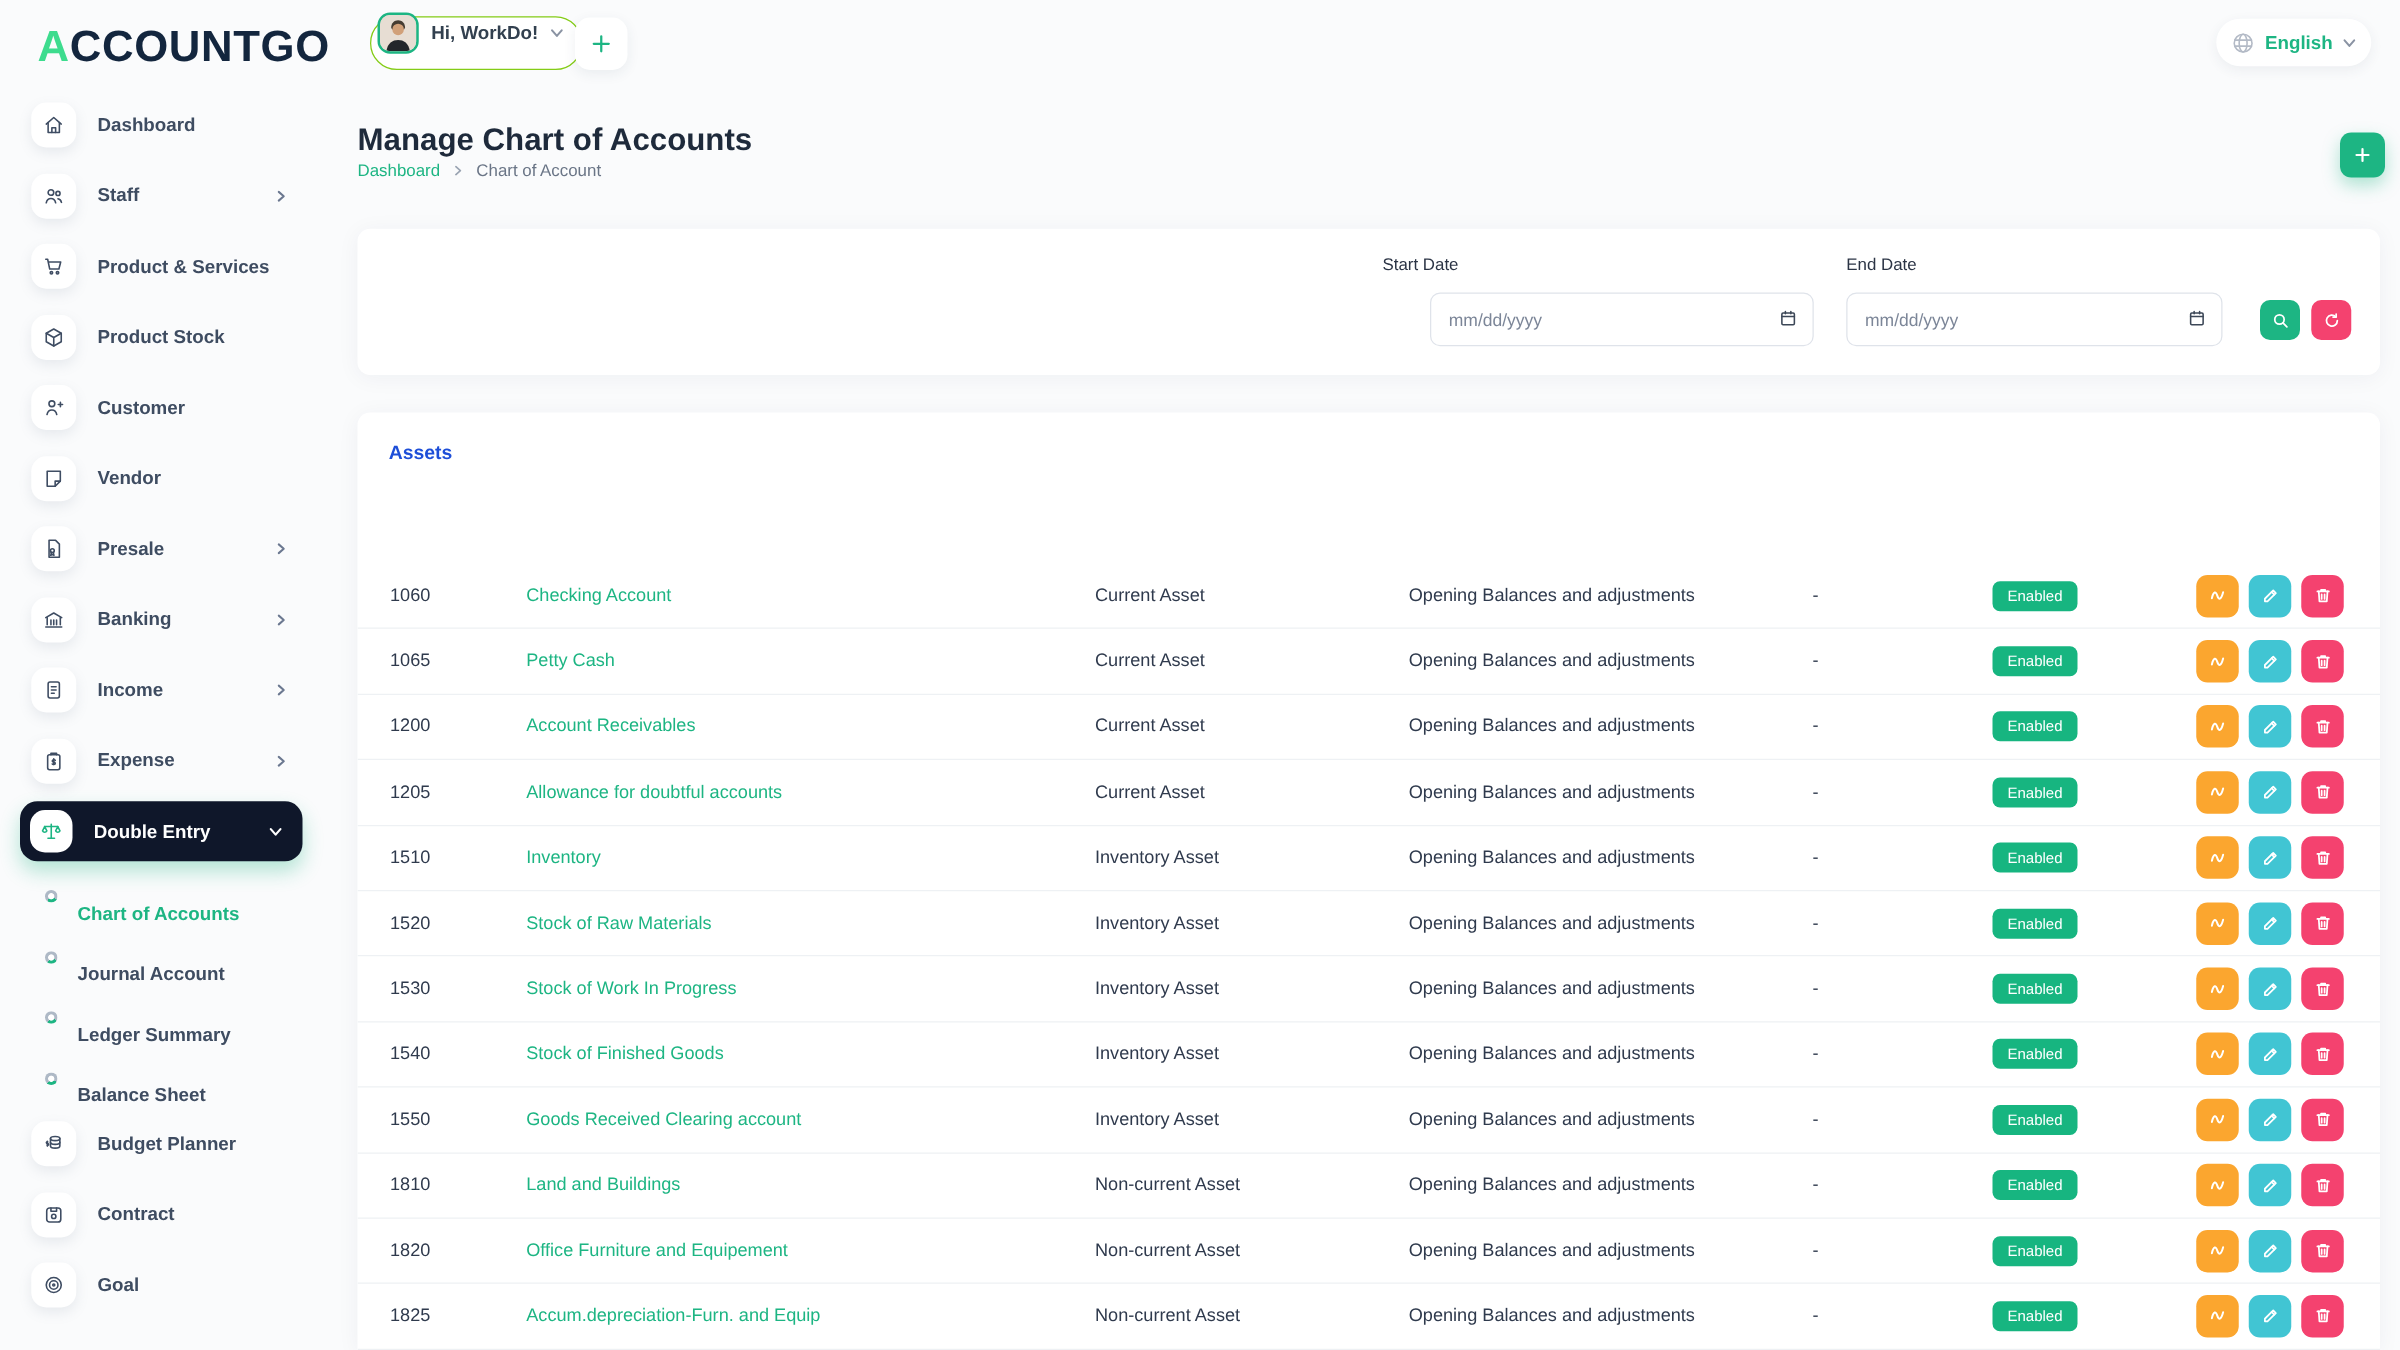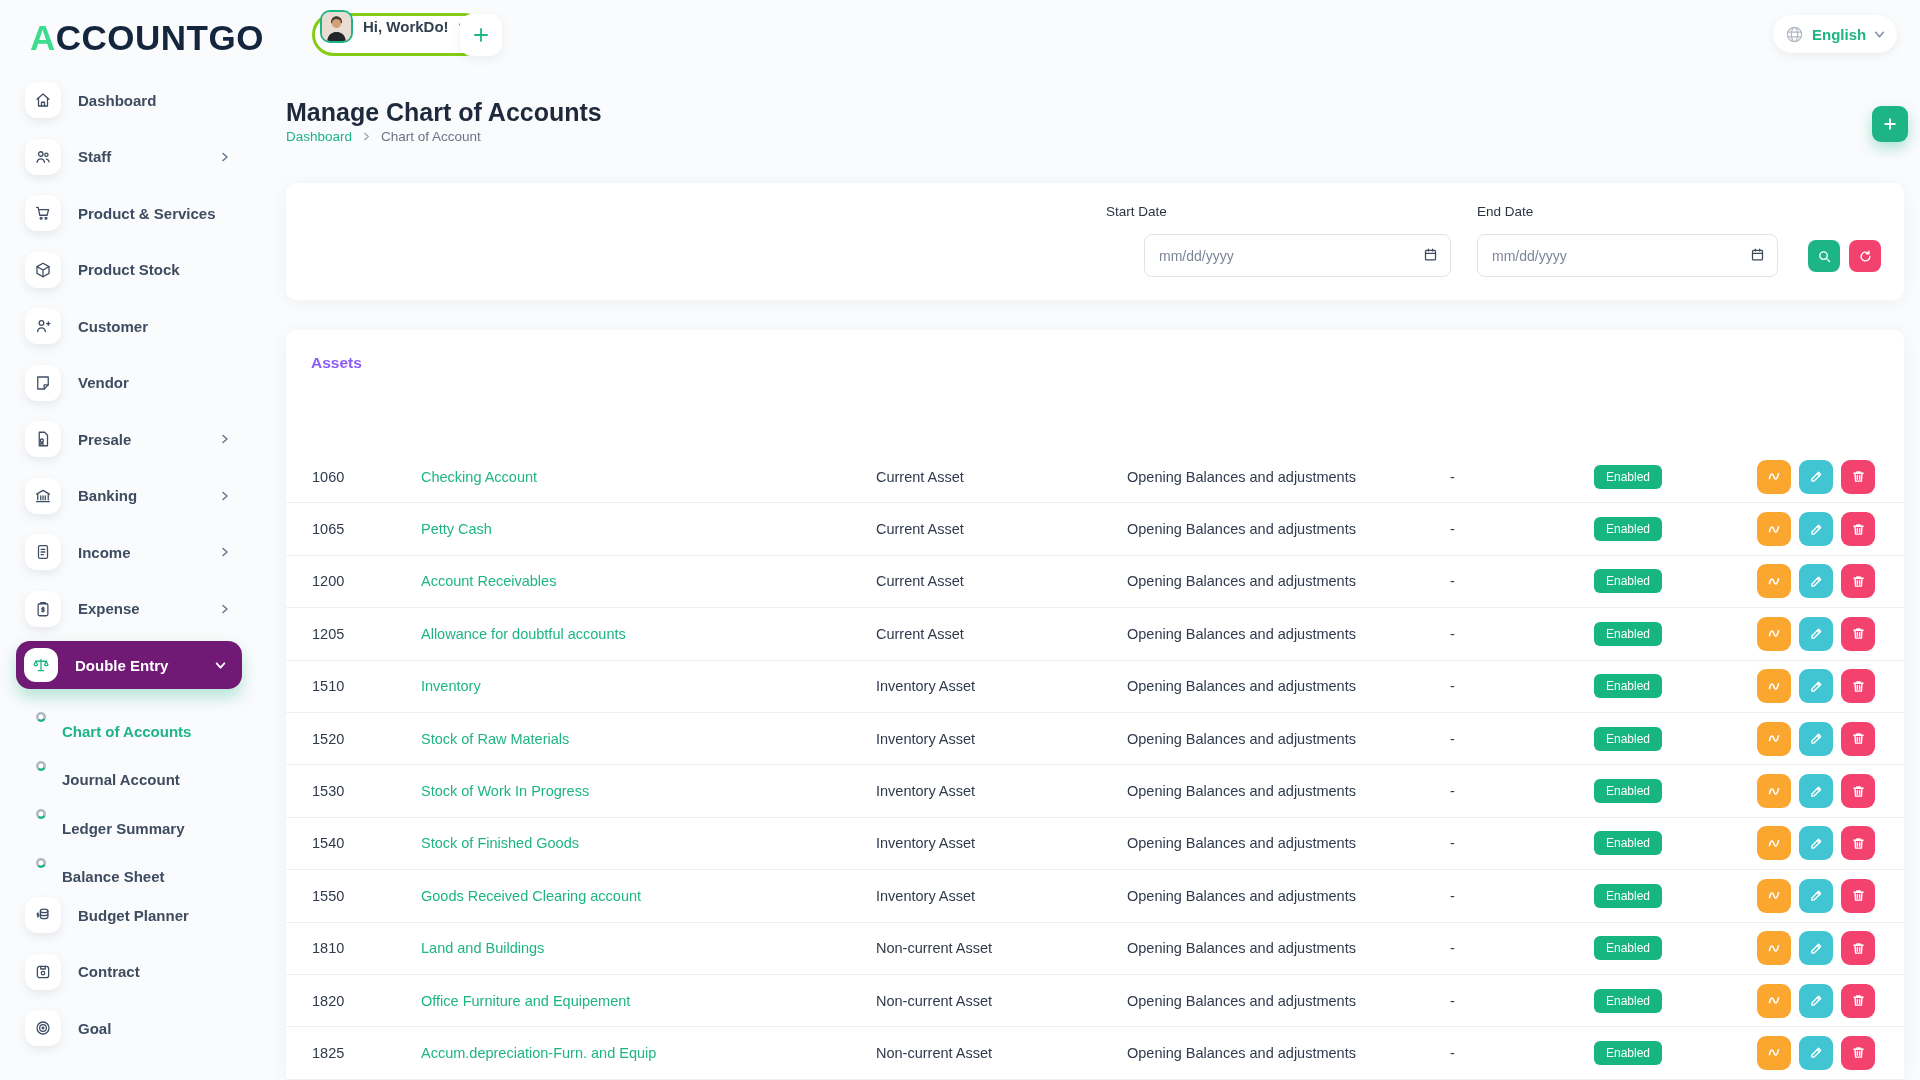--- a/index.html
+++ b/index.html
@@ -21,40 +21,40 @@
   .icon-sq {
     width:36px; height:36px; border-radius:12px; background:#fff;
     box-shadow:0 4px 10px rgba(110,125,150,.14);
     display:flex; align-items:center; justify-content:center;
     color:#3f4d63; flex:0 0 auto;
   }
   .nav-label { margin-left:17px; font-size:15px; font-weight:600; color:#3e4c61; white-space:nowrap; }
   .nav-caret { margin-left:auto; color:#6b7890; margin-right:22px; }
   .nav-item.active {
     height:48px; margin:4px 16px; width:226px; padding:0 16px 0 8px;
-    background:#701a75; border-radius:14px;
+    background:#0f172a; border-radius:14px;
     box-shadow:0 8px 16px rgba(29,181,131,.32);
   }
   .nav-item.active .icon-sq { width:34px; height:34px; color:#1db583; box-shadow:none; }
   .nav-item.active .nav-label { color:#fff; font-weight:700; }
   .nav-item.active .nav-caret { color:#fff; margin-right:0; }
   .sub-item { height:48.5px; display:flex; align-items:center; padding-left:36px; cursor:pointer; }
   .bullet {
     width:10px; height:10px; border-radius:50%; flex:0 0 auto;
     background:
       radial-gradient(circle at center, #fff 0 2.2px, transparent 2.8px),
       conic-gradient(from 120deg, #1db583 0 28%, #aeb9c6 28% 100%);
   }
   .sub-label { margin-left:16px; font-size:15px; font-weight:600; color:#3e4c61; white-space:nowrap;margin-top:28px; }
   .sub-item.active .sub-label { color:#1db583; font-weight:700; }
 
   
   .greeting-pill {
-    position:absolute; left:312px; top:13px; height:43px; border-radius:22px;
-    background:#fff; border:3px solid #84cc16; display:flex; align-items:center;
+    position:absolute; left:296px; top:13px; height:43px; border-radius:22px;
+    background:#fff; border:1px solid #84cc16; display:flex; align-items:center;
     padding:0 14px 16px 5px; cursor:pointer;
   }
   .avatar { width:33px; height:33px; border-radius:10px; border:2px solid #1db583; overflow:hidden; background:#e7ddd3; flex:0 0 auto; }
   .greeting-text { margin-left:10px; font-size:15px; font-weight:600; color:#32404f; white-space:nowrap; }
   .greeting-pill .caret { margin-left:9px; color:#8a93a3; }
   .add-workspace-btn {
     position:absolute; left:460px; top:14px; width:42px; height:42px; border-radius:12px;
     background:#fff; box-shadow:0 3px 10px rgba(40,60,90,.08);
     display:flex; align-items:center; justify-content:center; color:#1db583; cursor:pointer; border:none;
   }
@@ -102,21 +102,21 @@
   }
   .search-btn { left:1522px; background:#1db583; }
   .reset-btn { left:1563px; background:#f4426f; }
 
   
   .table-card {
     position:absolute; left:286px; top:330px; width:1618px; height:750px;
     background:#fff; border-radius:10px 10px 0 0; box-shadow:0 2px 18px rgba(25,45,70,.05);
     overflow:hidden;
   }
-  .section-title { position:absolute; left:25px; top:24px; font-size:15.5px; font-weight:700; color:#8b5cf6;text-align:center; }
+  .section-title { position:absolute; left:25px; top:24px; font-size:15.5px; font-weight:700; color:#1d4ed8;text-align:center; }
   .t-head, .t-row {
     display:grid; grid-template-columns:135px 455px 251px 323px 137px 170px 1fr;
     align-items:center;
   }
   .t-head {
     position:absolute; top:84px; left:0; width:100%; height:37px;
     background:#f8f9fb; border-top:1px solid #eef1f4; border-bottom:1px solid #eef1f4;
     font-size:12px; font-weight:700; color:#111b2b; letter-spacing:.3px;
   }
   .t-head > div:first-child, .t-row > div:first-child { padding-left:26px; }

